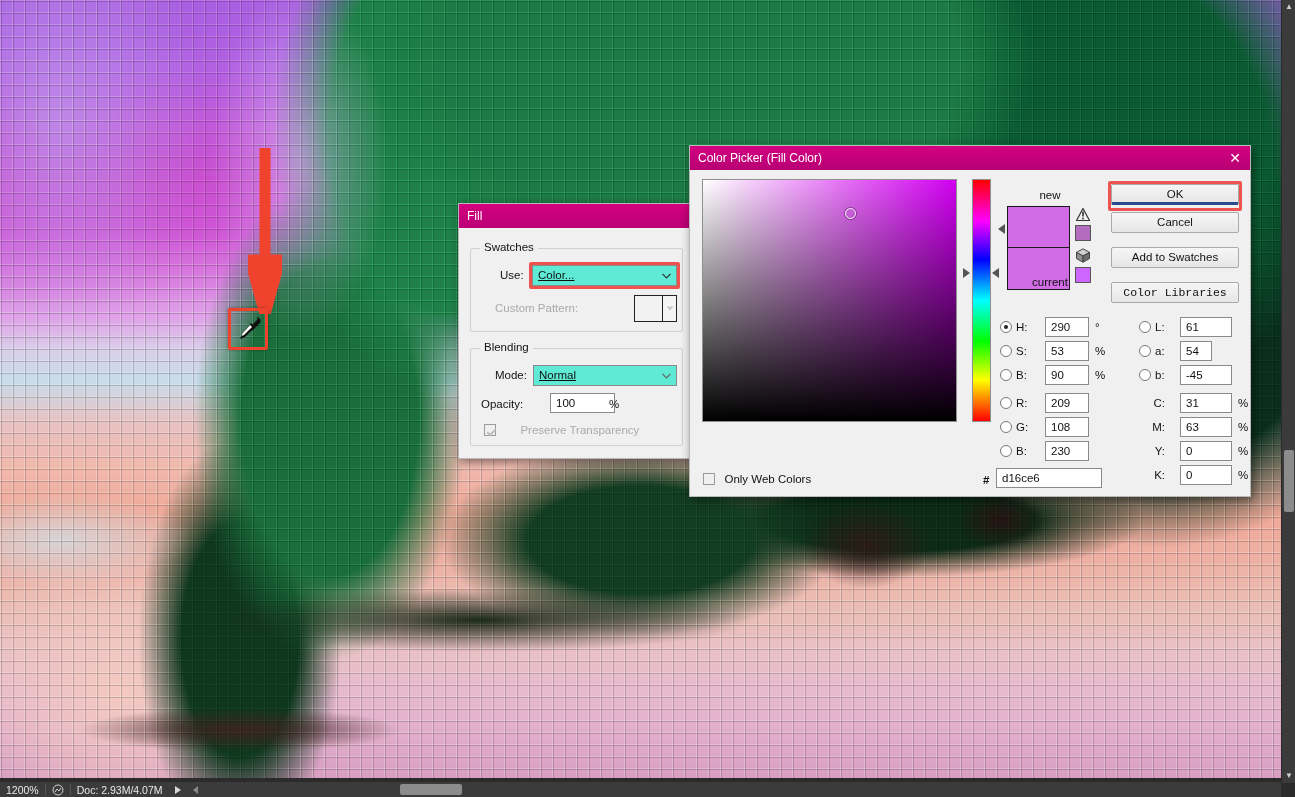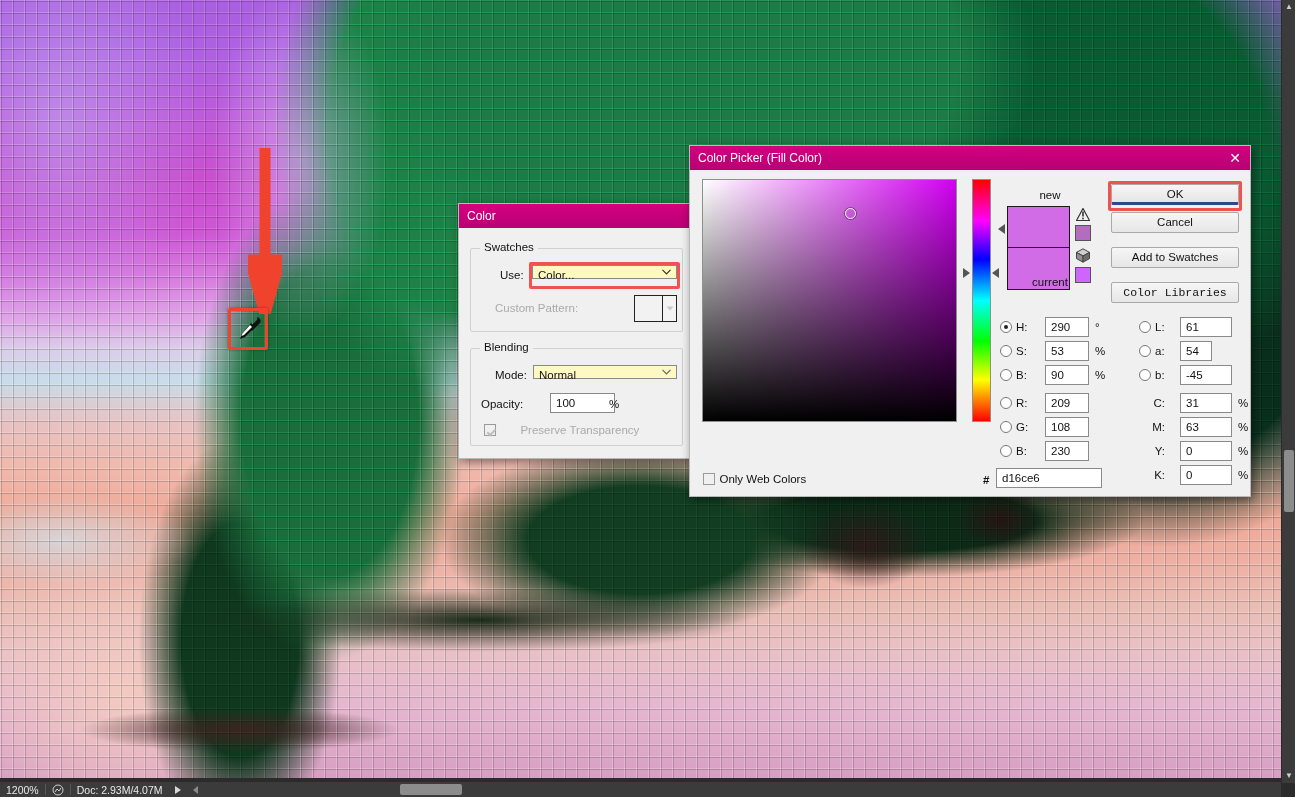--- a/index.html
+++ b/index.html
@@ -118,23 +118,23 @@
     border-radius: 2px;
   }
   .fieldset > .legend {
     position: absolute; top: -8px; left: 9px;
     background: #f0f0f0; padding: 0 4px;
     font-size: 11.5px; color: #111;
   }
   .fld-label { font-size: 11.5px; color: #111; }
   .fld-label.dim { color: #aaa; }
   .ps-select {
-    background: #fef9c3; border: 1px solid #8a8a8a;
-    height: 14px; font-size: 11.5px; color: #111;
-    padding-left: 5px; line-height: 19px; position: relative;
+    background: #5eead4; border: 1px solid #8a8a8a;
+    height: 21px; font-size: 11.5px; color: #111;
+    padding-left: 5px; line-height: 19px; position: relative; text-decoration: underline;
   }
   .ps-select .chev {
     position: absolute; right: 5px; top: 50%; transform: translateY(-50%);
     width: 9px; height: 6px;
   }
   .ps-input {
     background: #fff; border: 1px solid #8a8a8a;
     height: 20px; font-size: 11.5px; color: #111;
     padding-left: 5px; line-height: 18px;
   }
@@ -235,21 +235,21 @@
   </svg>
   <div id="ann-box"></div>
   <svg id="eyedropper" viewBox="0 0 26 28">
     <path d="M21 3 a4 4 0 0 1 3 6 l-8 8 -3 -3 8 -8 a3 3 0 0 0 0 -3 z" fill="#111"></path>
     <path d="M15 9 l4 4 -10 10 -5 2 2 -5 z" fill="#111"></path>
     <path d="M14 11 l2 2 -8 8 -2.5 1 1 -2.5 z" fill="#fff"></path>
   </svg>
 
   <div id="fill-dialog" class="ps-dialog">
     <div class="ps-title">
-      <span>Color</span>
+      <span>Fill</span>
     </div>
 
     <div class="fieldset" style="left:11px; top:44px; width:213px; height:84px;">
       <span class="legend">Swatches</span>
     </div>
     <span class="fld-label" style="position:absolute; left:41px; top:65px;">Use:</span>
     <div class="ps-select" style="position:absolute; left:73px; top:61px; width:145px;">
       <span>Color...</span>
       <svg class="chev" viewBox="0 0 9 6">
         <path d="M0.5 0.8 L4.5 5 L8.5 0.8" fill="none" stroke="#333" stroke-width="1.2"></path>
@@ -298,21 +298,21 @@
       <div class="val"></div>
       <div id="cp-ring" style="left:142px; top:28px;"></div>
     </div>
 
     <div id="cp-hue"></div>
     <div class="hue-mark left" style="position:absolute; left:273px; top:122px;"></div>
     <div class="hue-mark right" style="position:absolute; left:302px; top:122px;"></div>
 
     <div style="position:absolute; left:13px; top:323px;">
       <span class="cb"></span>
-      <span class="cp-text" style="position:relative; ">Only Web Colors</span>
+      <span class="cp-text" style="position:relative; margin-left:5px;">Only Web Colors</span>
     </div>
 
     <span class="cp-text" style="left:328px; top:43px; width:64px; text-align:center;">new</span>
     <div class="swatch-box" id="sw-new" style="left: 317px; top: 60px; width: 63px; height: 42px; background: rgb(209, 108, 230);"></div>
     <div class="swatch-box" id="sw-cur" style="left: 317px; top: 102px; width: 63px; height: 42px; border-top: none; background: rgb(209, 108, 230);"></div>
     <span class="cp-text" style="left:328px; top:130px; width:64px; text-align:center;">current</span>
     <div class="hue-mark right" style="position:absolute; left:308px; top:78px;"></div>
 
     <svg style="position:absolute; left:386px; top:62px; width:14px; height:13px;" viewBox="0 0 14 13">
       <path d="M7 0.5 L13.5 12.5 L0.5 12.5 Z" fill="none" stroke="#333" stroke-width="1.2"></path>

